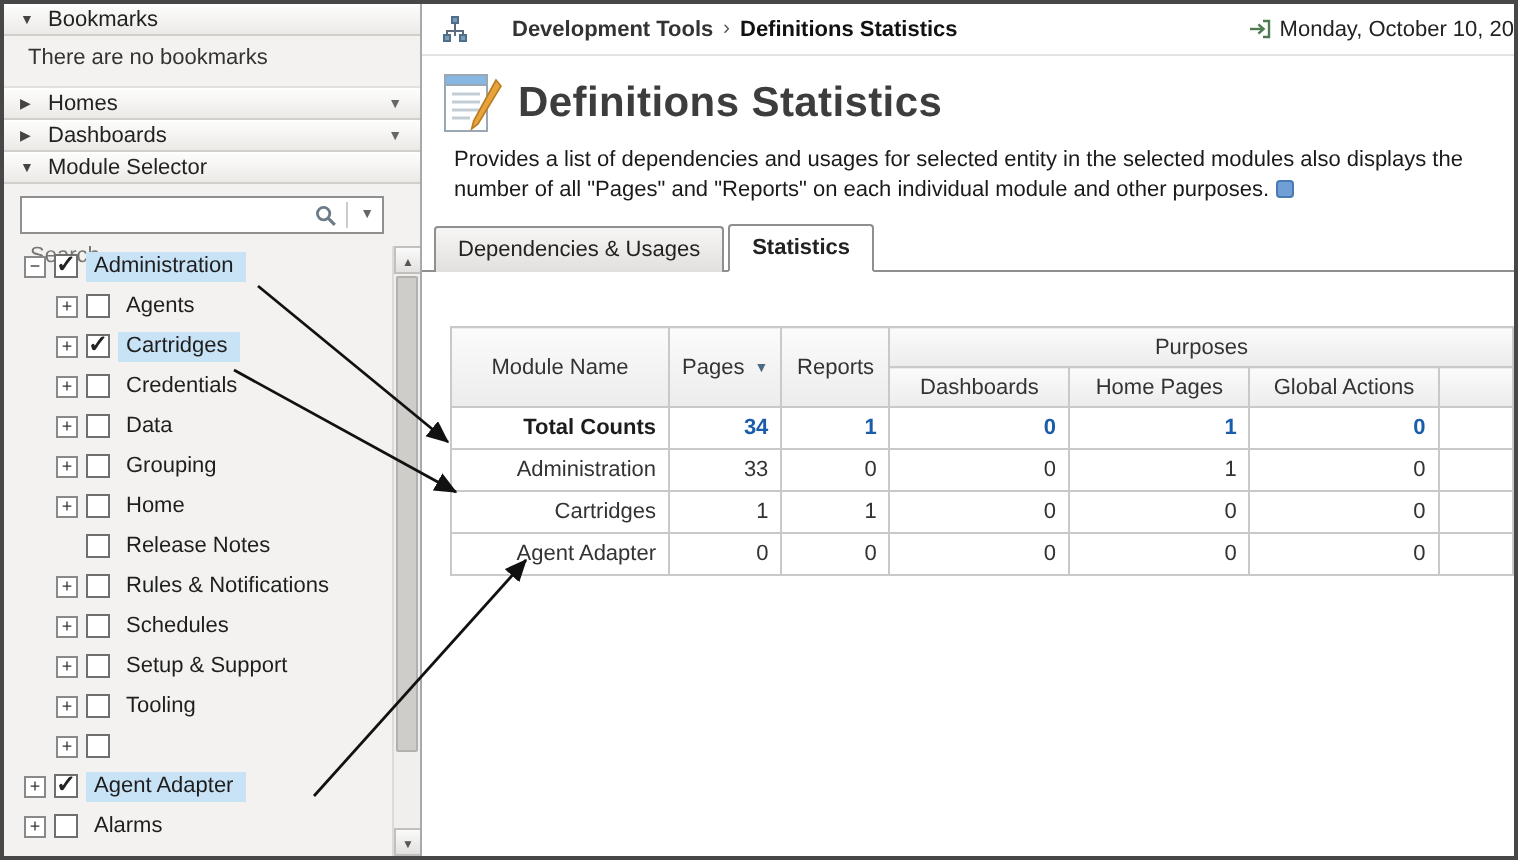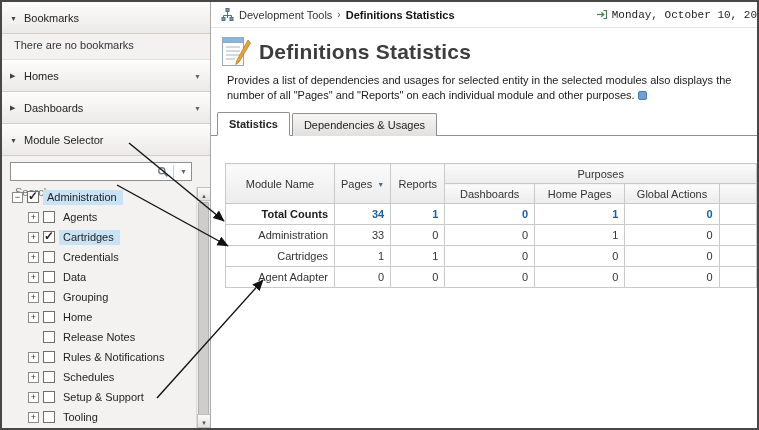--- a/index.html
+++ b/index.html
@@ -6,21 +6,21 @@
   body { font-family: "Liberation Sans", sans-serif; background: #fff; }
 
   .screen { position: relative; width: 759px; height: 430px; border: 2px solid #474747;
             background: #fff; overflow: hidden; display: flex; }
 
   
   .sidebar { width: 209px; background: #f3f2f0; border-right: 1px solid #a9a9a9;
              display: flex; flex-direction: column; overflow: hidden; font-size: 11px; }
   .sec-hdr { display: flex; align-items: center; gap: 6px; padding: 4px 6px 4px 8px;
              background: linear-gradient(#fcfcfb, #eceae7); border-bottom: 1px solid #d2cfcb;
-             border-top: 1px solid #ffffff; color: #222; cursor: default; height: 32px; }
+             border-top: 1px solid #ffffff; color: #222; cursor: default; height: 16px; }
   .tri { font-size: 7px; color: #444; width: 8px; }
   .hdr-caret { margin-left: auto; font-size: 7px; color: #666; padding-right: 3px; }
   .empty-text { padding: 5px 10px 8px 12px; color: #333; border-bottom: 1px solid #e2e0dd; }
 
   .search-wrap { padding: 6px 18px 6px 8px; }
   .search-box { display: flex; align-items: center; background: #fff; border: 1px solid #8f8f8f;
                 height: 19px; padding: 0 4px; }
   .search-box input { flex: 1; border: none; outline: none; font-size: 11px; color: #333;
                       font-family: "Liberation Sans", sans-serif; min-width: 0; background: transparent; margin-top: 40px; }
   .search-sep { width: 1px; height: 13px; background: #ccc; margin: 0 4px; }
@@ -47,25 +47,25 @@
   .sb-btn.up { top: 0; }
   .sb-btn.down { bottom: 0; }
   .sb-thumb { position: absolute; top: 15px; left: 1px; right: 1px; height: 238px;
               background: #cfcdca; border: 1px solid #b3b1ae; border-radius: 1px; }
 
   
   .main { position: relative; flex: 1; overflow: hidden; background: #fff; }
   .topbar { display: flex; align-items: center; height: 26px; padding: 0 0 0 10px;
             border-bottom: 1px solid #e3e3e3; }
   .breadcrumb { display: flex; align-items: center; gap: 5px; font-size: 11px; color: #222; }
-  .crumb-parent { font-weight: normal; color: #333; }
+  .crumb-parent { font-weight: bold; color: #333; margin-left: 17px; }
   .crumb-sep { color: #555; font-size: 10px; }
   .crumb-current { font-weight: bold; color: #111; }
   .datebox { margin-left: auto; display: flex; align-items: center; gap: 4px; font-size: 11px;
-             color: #222; white-space: nowrap; padding-right: 0; font-family: Liberation Mono, monospace; }
+             color: #222; white-space: nowrap; padding-right: 0; }
 
   .title-row { display: flex; align-items: center; gap: 8px; margin: 7px 0 0 10px; }
   .page-title { font-size: 21px; font-weight: bold; color: #3d3d3d; letter-spacing: 0.2px; }
 
   .desc { margin: 5px 0 0 16px; width: 524px; font-size: 11px; line-height: 14.5px; color: #1a1a1a; }
   .desc .info { display: inline-block; width: 9px; height: 9px; background: #6f9fd4;
                 border: 1px solid #4a7ab5; border-radius: 2px; vertical-align: -1px; margin-left: 3px; }
 
   .tabbar { display: flex; align-items: flex-end; gap: 2px; margin-top: 10px; padding-left: 6px;
             border-bottom: 1px solid #8f8f8f; }
@@ -246,22 +246,22 @@
         <line x1="5" y1="20" x2="19" y2="20" stroke="#c3cdd6" stroke-width="1.5"></line>
         <line x1="5" y1="24" x2="14" y2="24" stroke="#c3cdd6" stroke-width="1.5"></line>
         <polygon points="27,5 29.5,8 18,27 14.8,29.5 15.8,25.5" fill="#e8a33d" stroke="#b97b1e" stroke-width="0.8"></polygon>
       </svg>
       <h1 class="page-title">Definitions Statistics</h1>
     </div>
 
     <p class="desc"><span>Provides a list of dependencies and usages for selected entity in the selected modules also displays the number of all "Pages" and "Reports" on each individual module and other purposes.</span><span class="info"></span></p>
 
     <div class="tabbar">
+      <div class="tab">Dependencies &amp; Usages</div>
       <div class="tab active">Statistics</div>
-      <div class="tab">Dependencies &amp; Usages</div>
     </div>
 
     <table class="stats">
       <colgroup>
         <col style="width:112px">
           <col style="width:58px">
           <col style="width:55px">
         <col style="width:92px">
           <col style="width:96px">
           <col style="width:100px">

